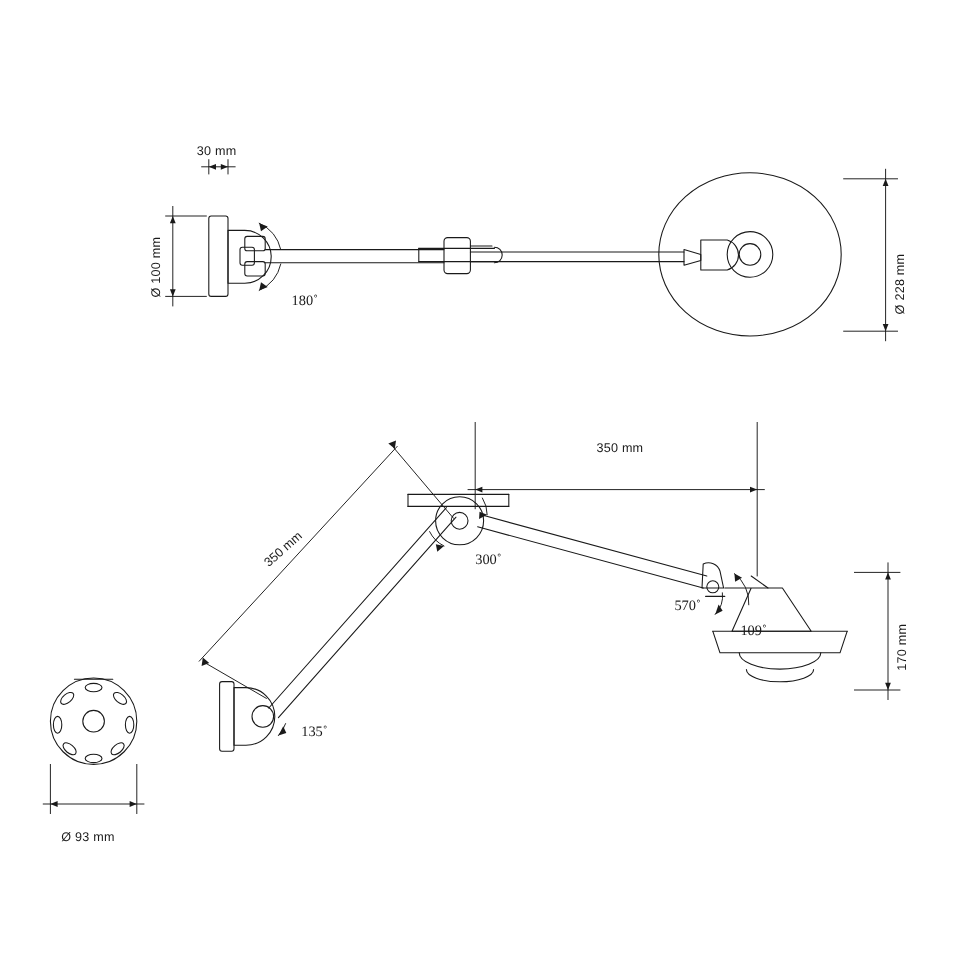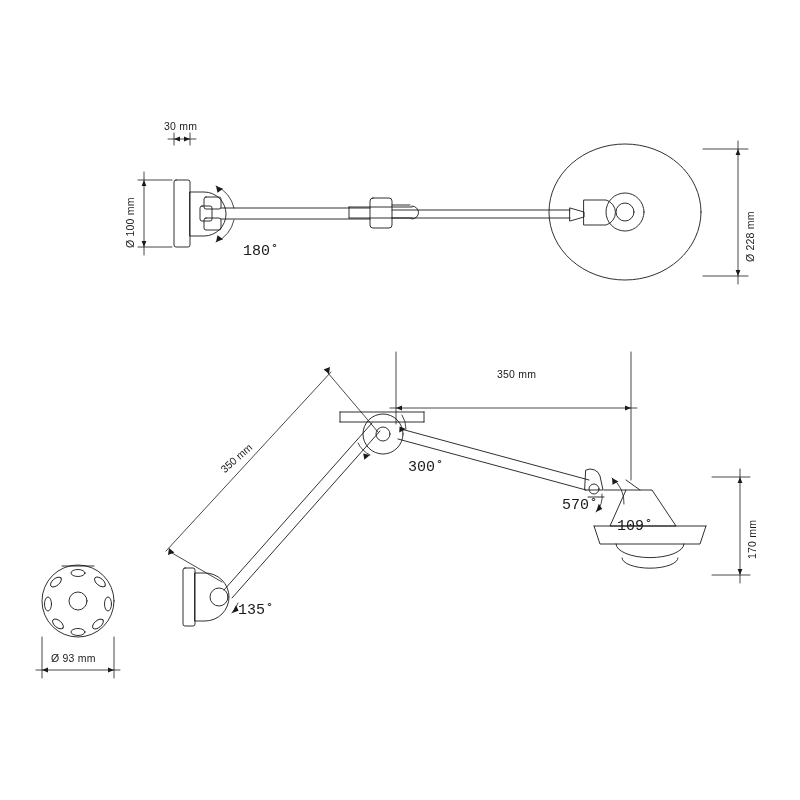--- a/index.html
+++ b/index.html
@@ -35,22 +35,22 @@
     color: #1a1a1a;
     white-space: nowrap;
     user-select: none;
   }
   .rot-90 {
     transform: rotate(-90deg);
     transform-origin: left top;
   }
   .ang-label {
     position: absolute;
-    font-family: Liberation Mono, monospace;
-    font-size: 15px;
+    font-family: Liberation Serif, serif;
+    font-size: 12px;
     color: #1a1a1a;
     white-space: nowrap;
   }
   .diag-350-top {
     position: absolute;
     transform: rotate(-41.5deg);
     transform-origin: left top;
     font-size: 10.5px;
   }
 </style>
@@ -246,23 +246,23 @@
   <div class="dim-label rot-90" style="left:744px; top:262px;">Ø 228 mm</div>
 
   <div class="ang-label" style="left:243px; top:243px;">180˚</div>
 
   <div class="diag-350-top" style="left:218px; top:466px;">350 mm</div>
 
   <div class="dim-label" style="left:497px; top:368px;">350 mm</div>
 
   <div class="dim-label rot-90" style="left:746px; top:559px;">170 mm</div>
 
-  <div class="ang-label" style="left:408px; top:459px;">300˚</div>
-
-  <div class="ang-label" style="left:238px; top:602px;">135˚</div>
+  <div class="ang-label" style="left:396px; top:459px;">300˚</div>
+
+  <div class="ang-label" style="left:251px; top:602px;">135˚</div>
 
   <div class="ang-label" style="left:562px; top:497px;">570˚</div>
 
   <div class="ang-label" style="left:617px; top:518px;">109˚</div>
 
-  <div class="dim-label" style="left:51px; top:652px;">Ø 93 mm</div>
+  <div class="dim-label" style="left:51px; top:692px;">Ø 93 mm</div>
 
 </div>
 
 </body></html>

